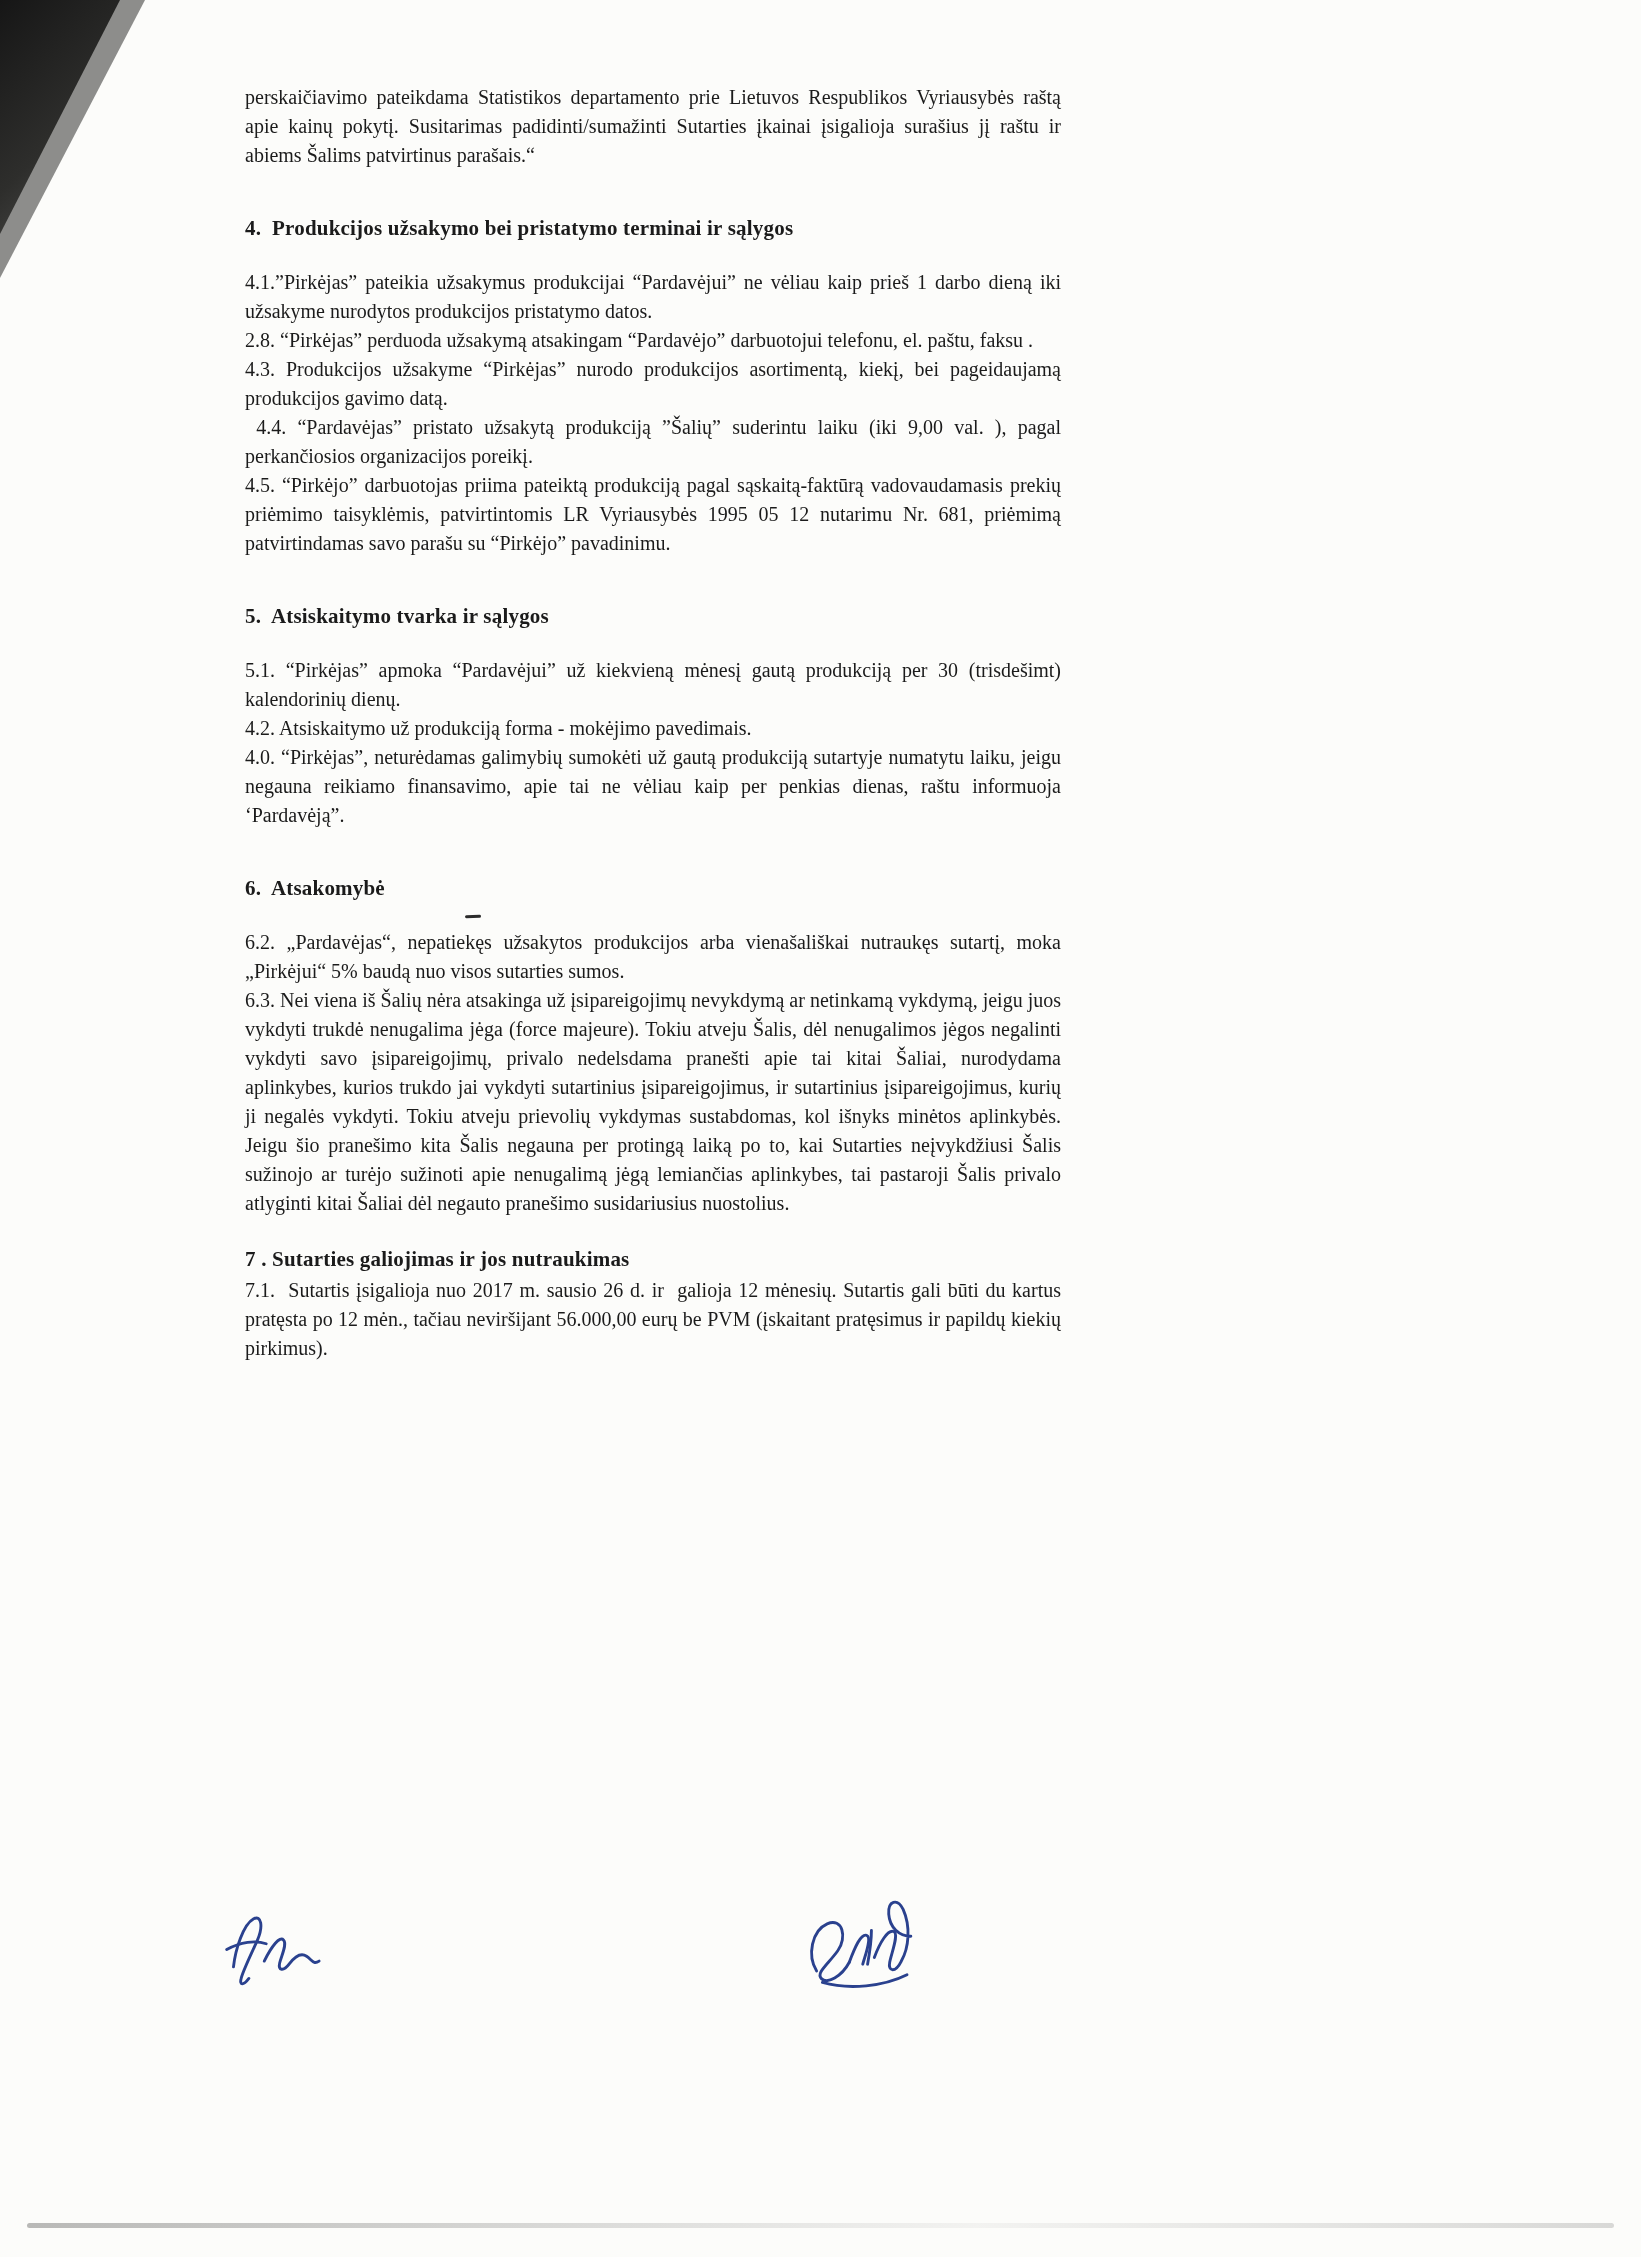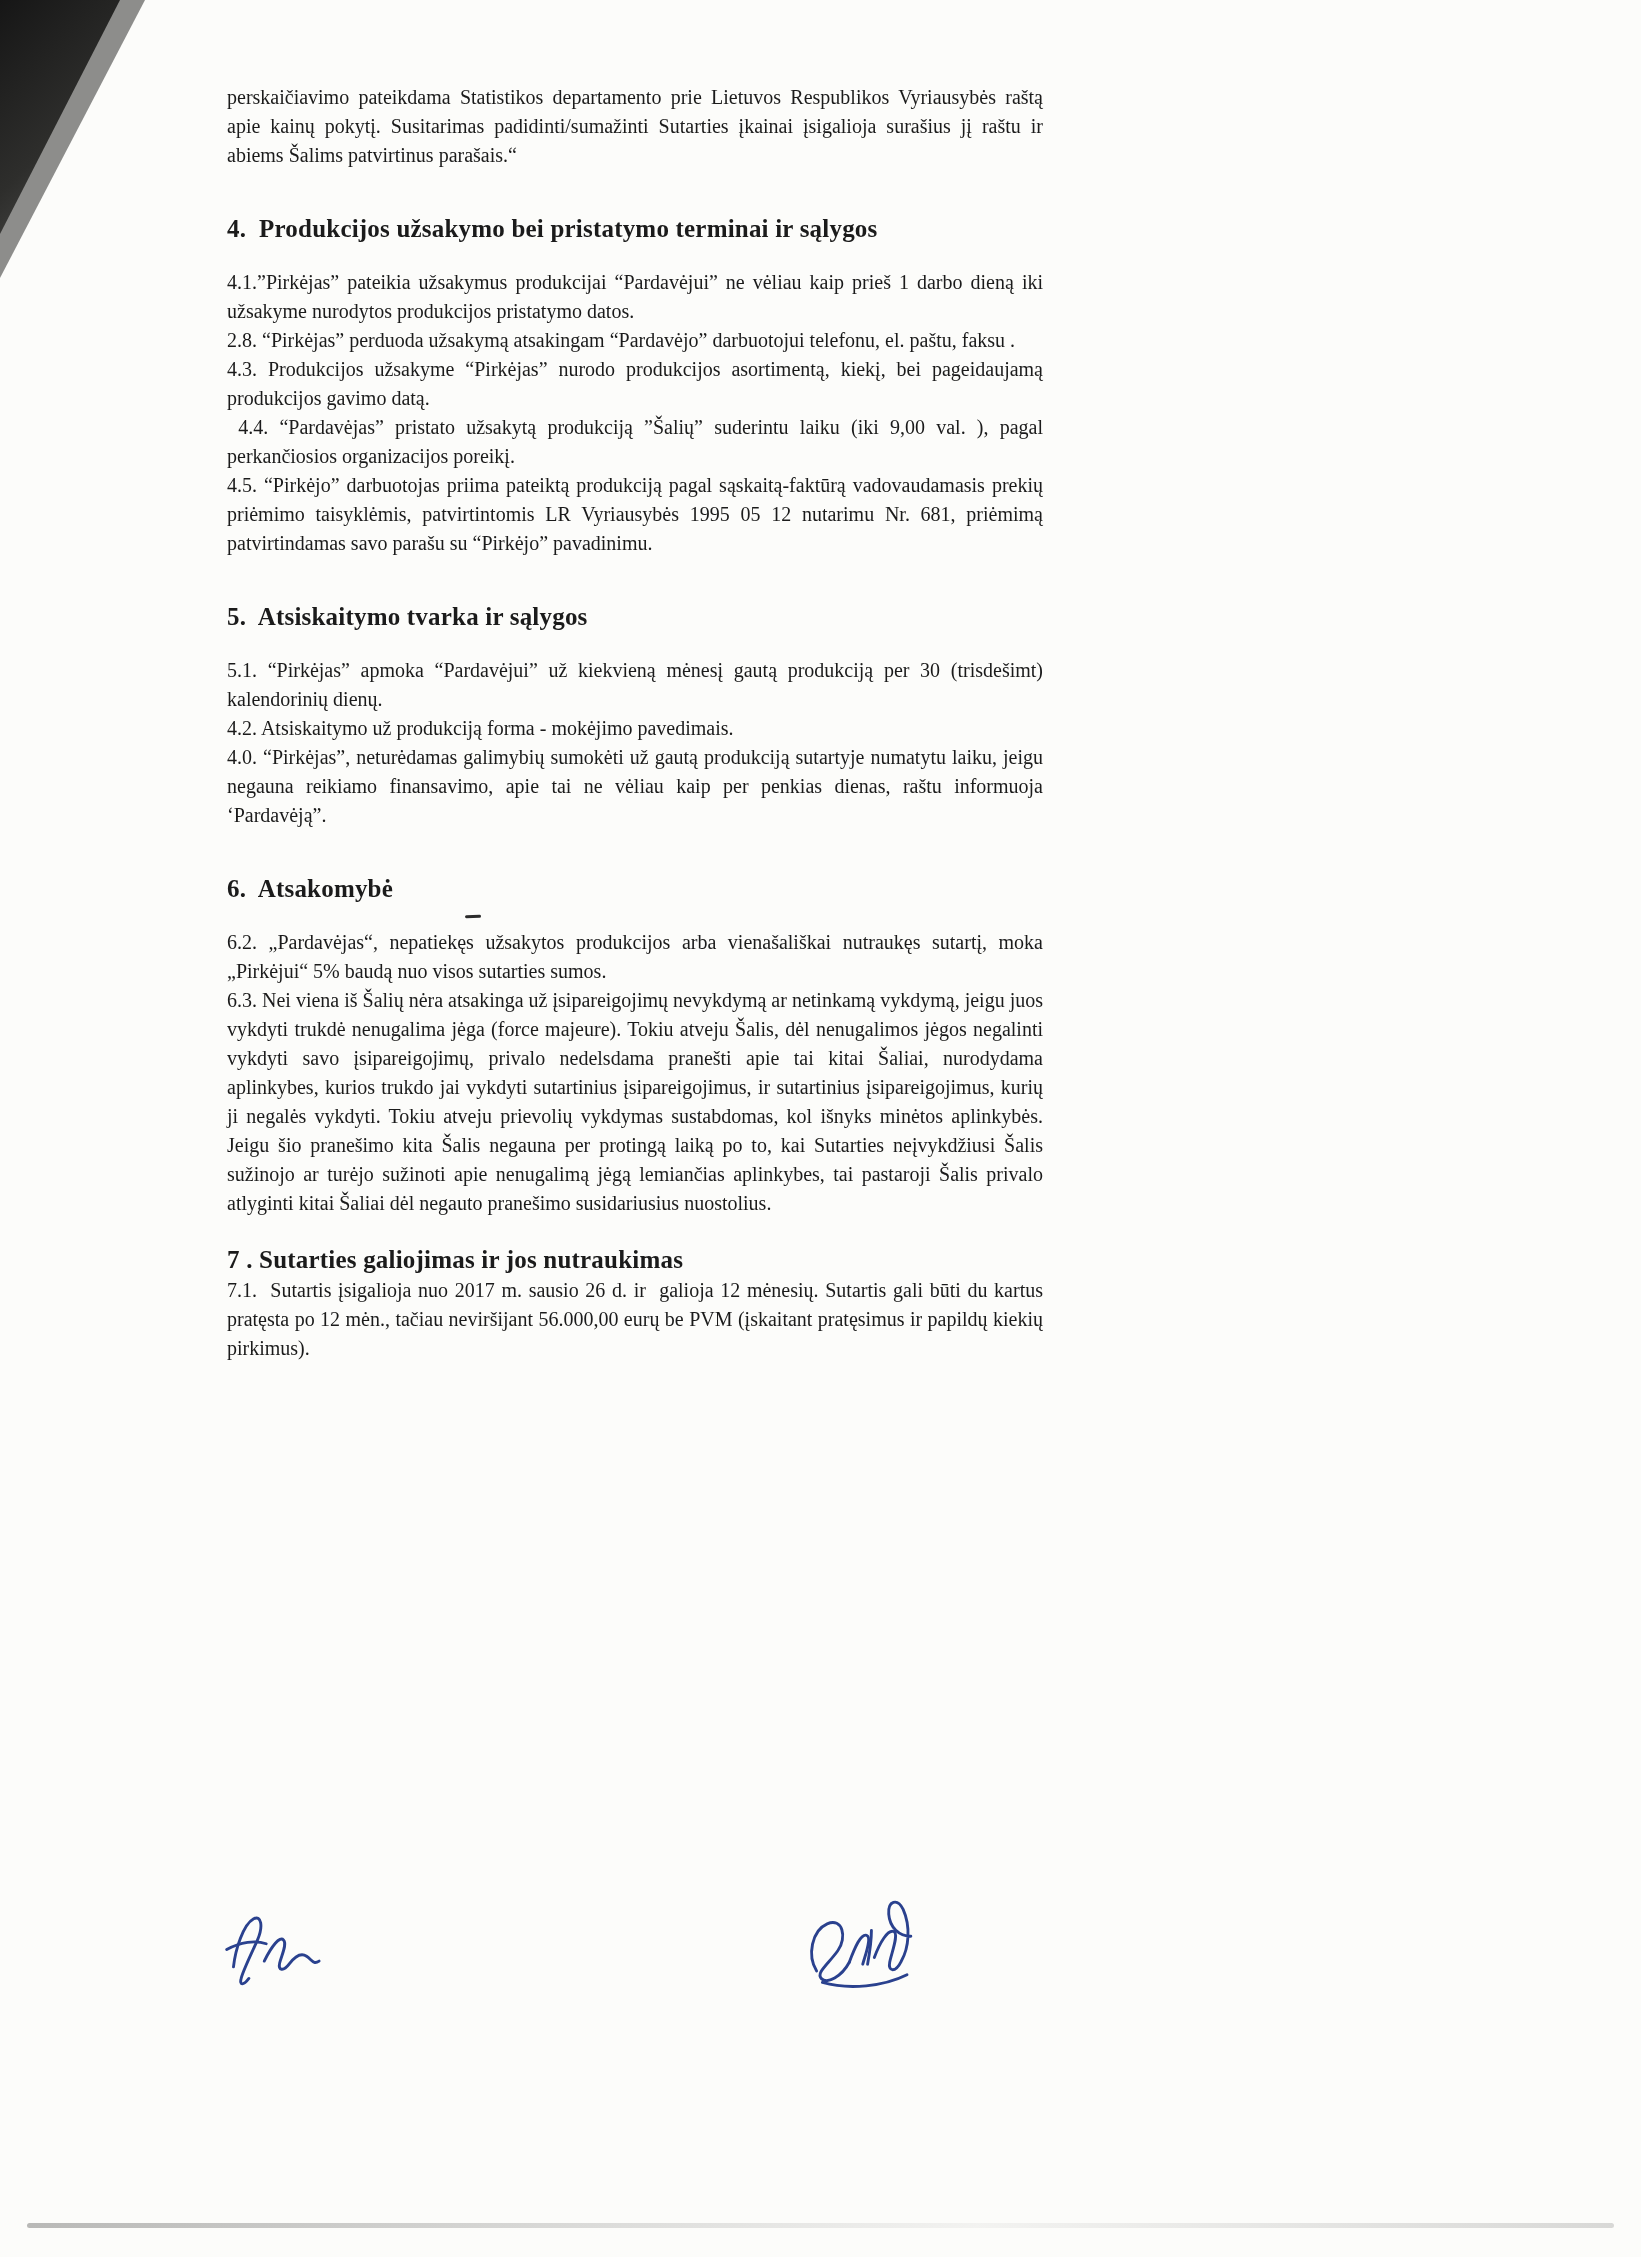--- a/index.html
+++ b/index.html
@@ -10,32 +10,32 @@
     height: 2257px;
     margin: 0 auto;
     background: #fcfcfa;
     font-family: "Liberation Serif", "DejaVu Serif", serif;
     color: #1b1b1b;
     overflow: hidden;
   }
   .content {
     position: absolute;
     top: 83px;
-    left: 227px;
+    left: 245px;
     width: 816px;
   }
   .para {
     font-size: 20px;
     line-height: 29px;
     text-align: justify;
     margin: 0;
     white-space: pre-wrap;
   }
   .heading {
-    font-size: 25px;
+    font-size: 21px;
     line-height: 29px;
     font-weight: 700;
     margin: 44px 0 25px 0;
     white-space: pre-wrap;
     letter-spacing: 0.2px;
   }
   section[data-name="section-7"] .heading { margin: 27px 0 1.9px 0; }
 
   
   .scan-corner-soft {

